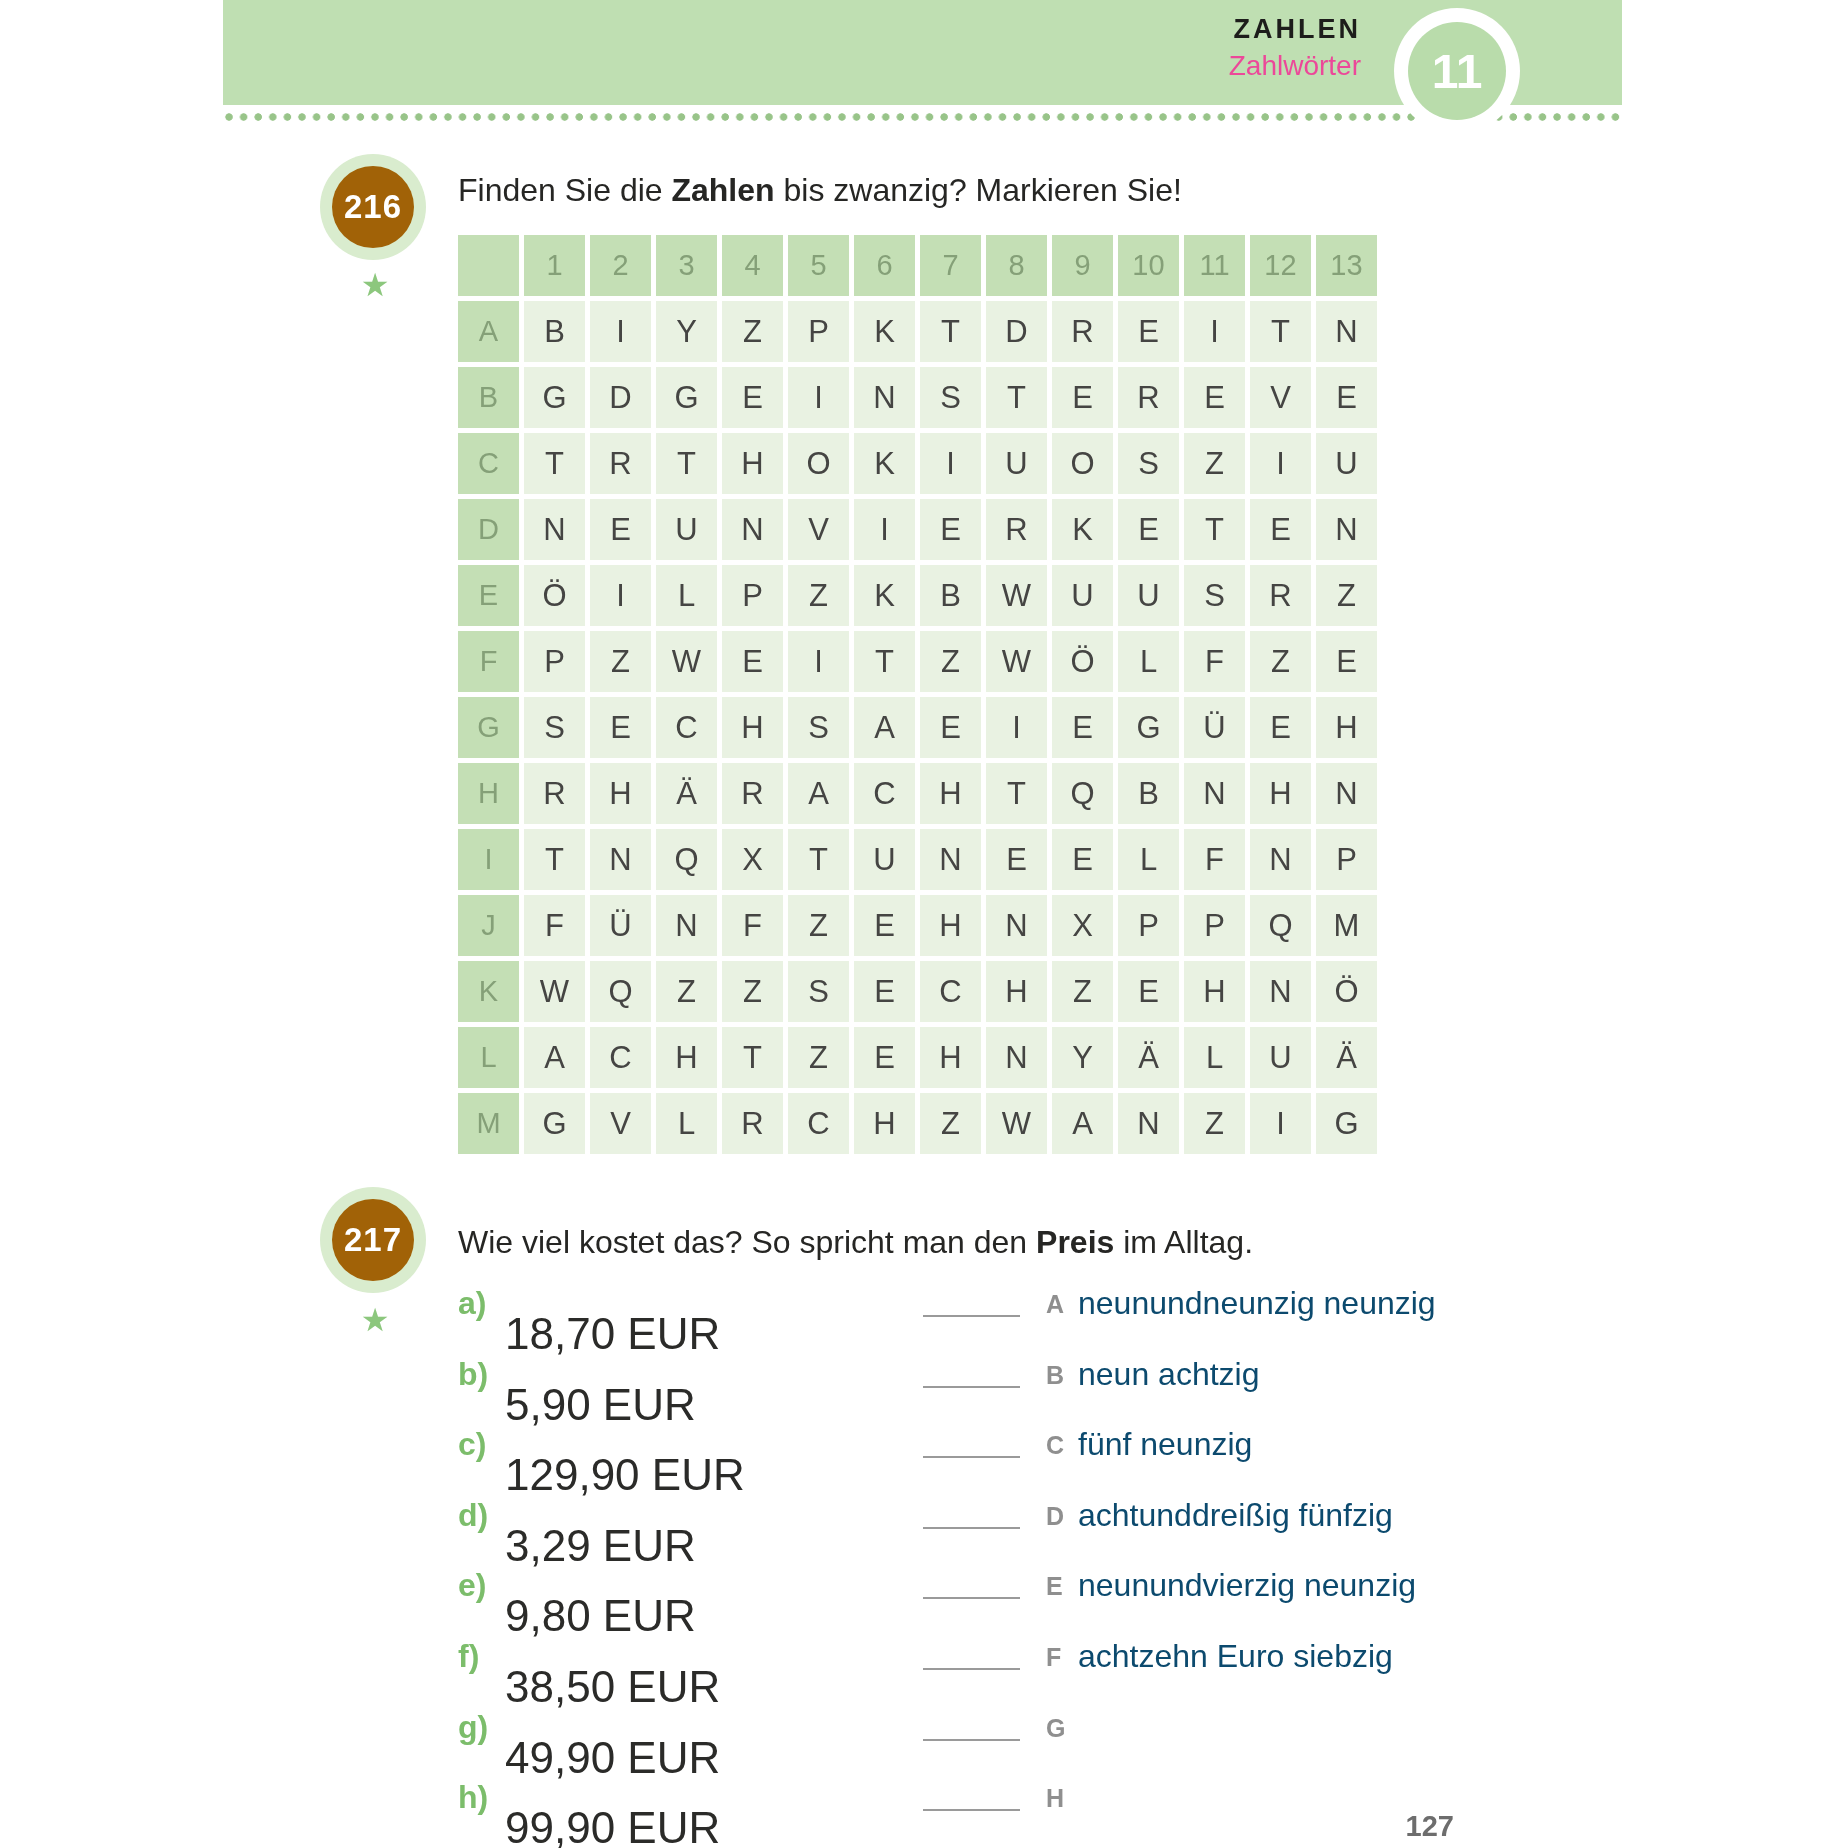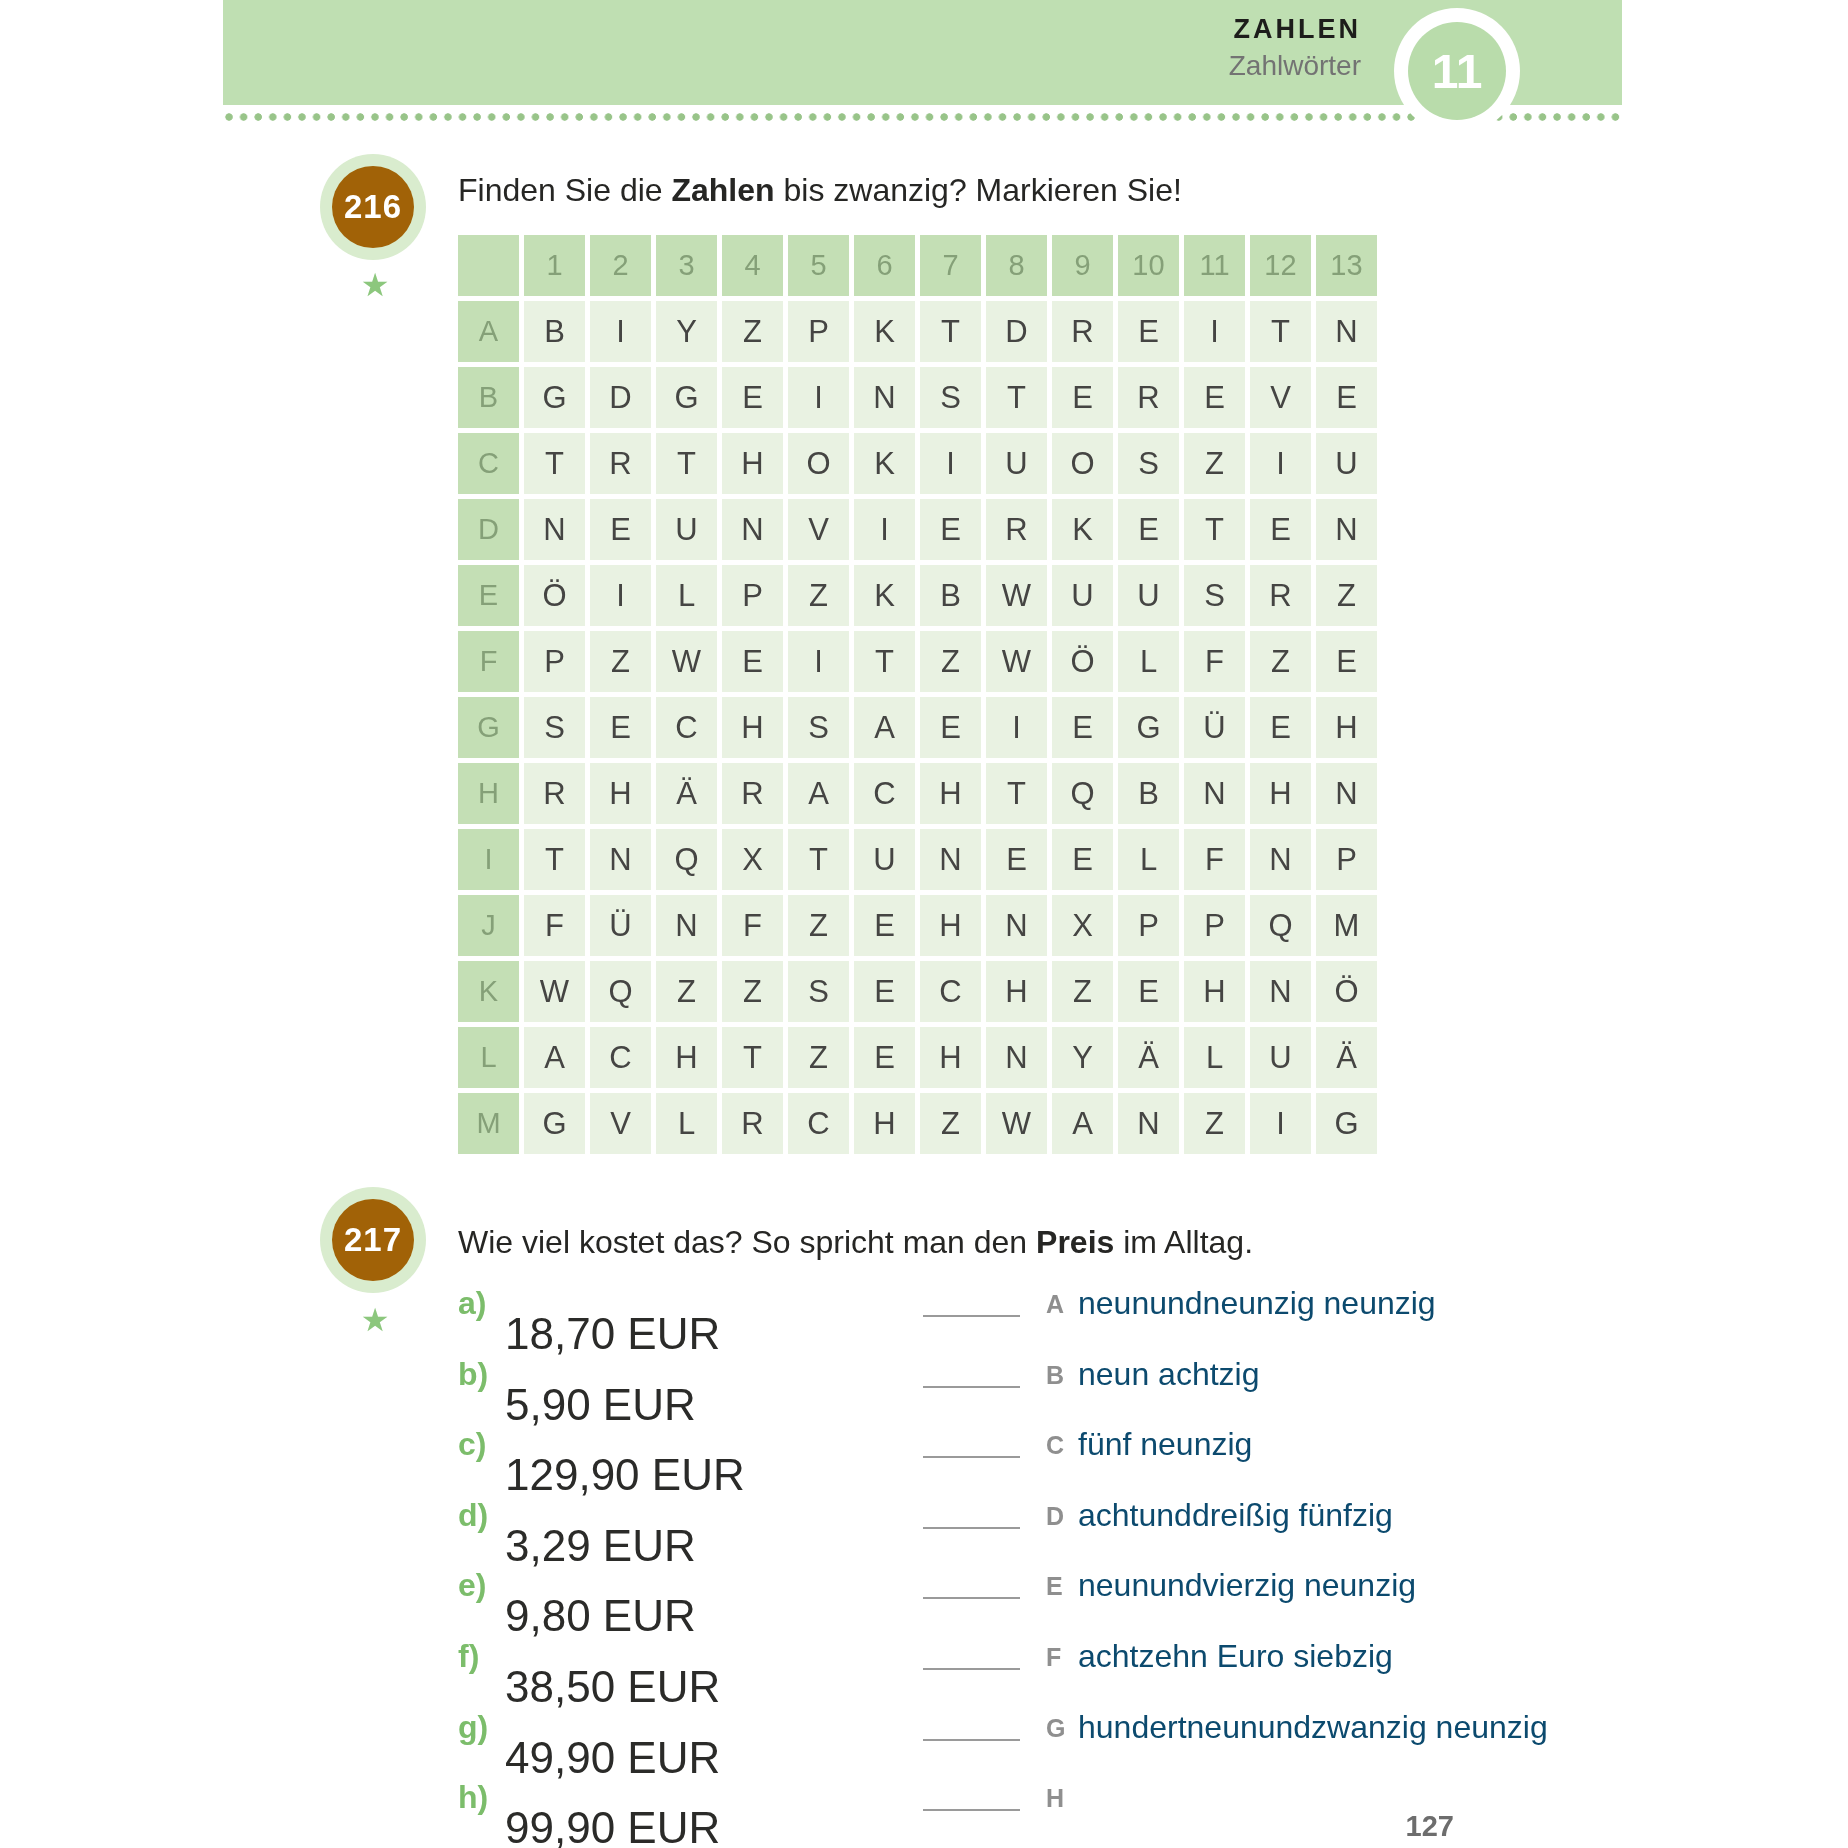--- a/index.html
+++ b/index.html
@@ -10,21 +10,21 @@
     color:#2b2b29;
   }
   
   .band{position:absolute;left:223px;top:0;width:1399px;height:105px;background:#bfdfb2;}
   .kicker{
     position:absolute;top:14px;left:0;width:1361px;text-align:right;
     font-size:27px;font-weight:bold;letter-spacing:3px;color:#1d1d1b;
   }
   .subtitle{
     position:absolute;top:50px;left:0;width:1361px;text-align:right;
-    font-size:28px;color:#737373;
+    font-size:28px;color:#ec4899;
   }
   .dotted{
     position:absolute;left:223px;top:110px;width:1399px;height:14px;
     background-image:radial-gradient(circle at 6px 7px,#98c489 3.4px,rgba(0,0,0,0) 4px);
     background-size:14.6px 14px;background-repeat:repeat-x;
   }
   .chapter-ring{
     position:absolute;left:1394px;top:8px;width:126px;height:126px;border-radius:50%;
     background:#ffffff;display:flex;align-items:center;justify-content:center;
   }
@@ -330,21 +330,20 @@
       <span class="p-price">38,50 EUR</span>
       <span class="p-blank"></span>
       <span class="p-letter">F</span>
       <span class="p-phrase">achtzehn Euro siebzig</span>
     </div>
     <div class="pair-row" style="top: 1709px;">
       <span class="p-label">g)</span>
       <span class="p-price">49,90 EUR</span>
       <span class="p-blank"></span>
       <span class="p-letter">G</span>
-      <span class="p-phrase">hundertneunundzwanzig neunzig</span>
     </div>
     <div class="pair-row" style="top: 1779px;">
       <span class="p-label">h)</span>
       <span class="p-price">99,90 EUR</span>
       <span class="p-blank"></span>
       <span class="p-letter">H</span>
     </div>
   </div>
 
 <div class="pagenum">127</div>

